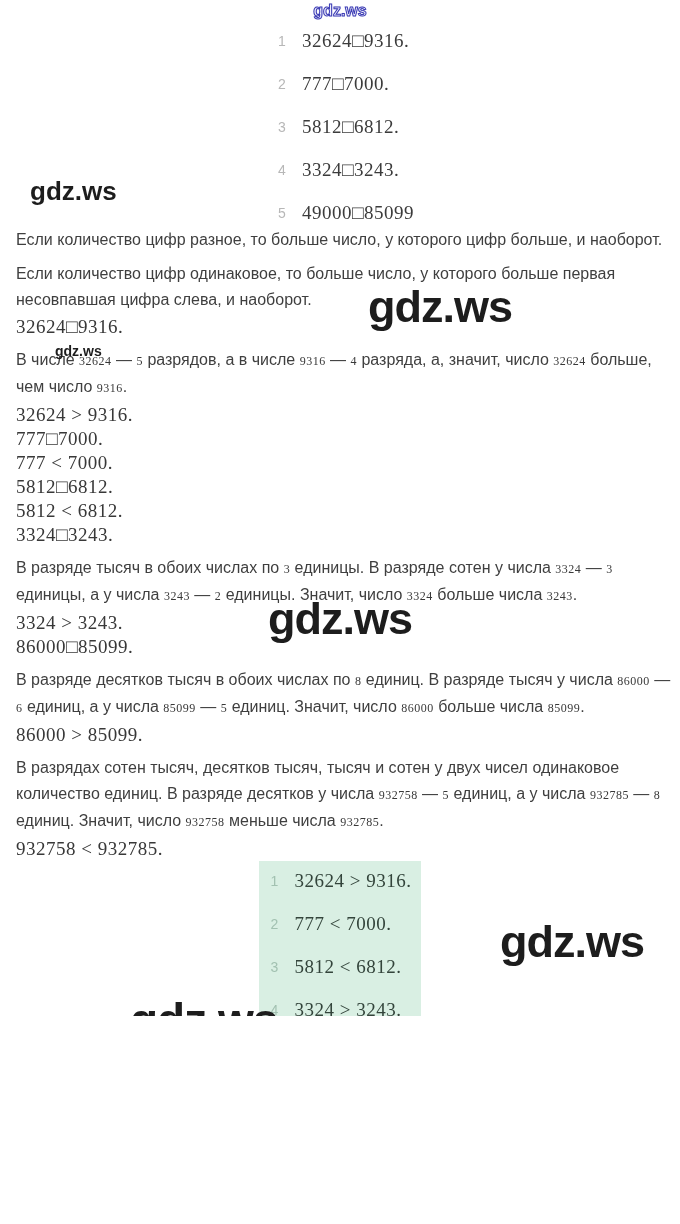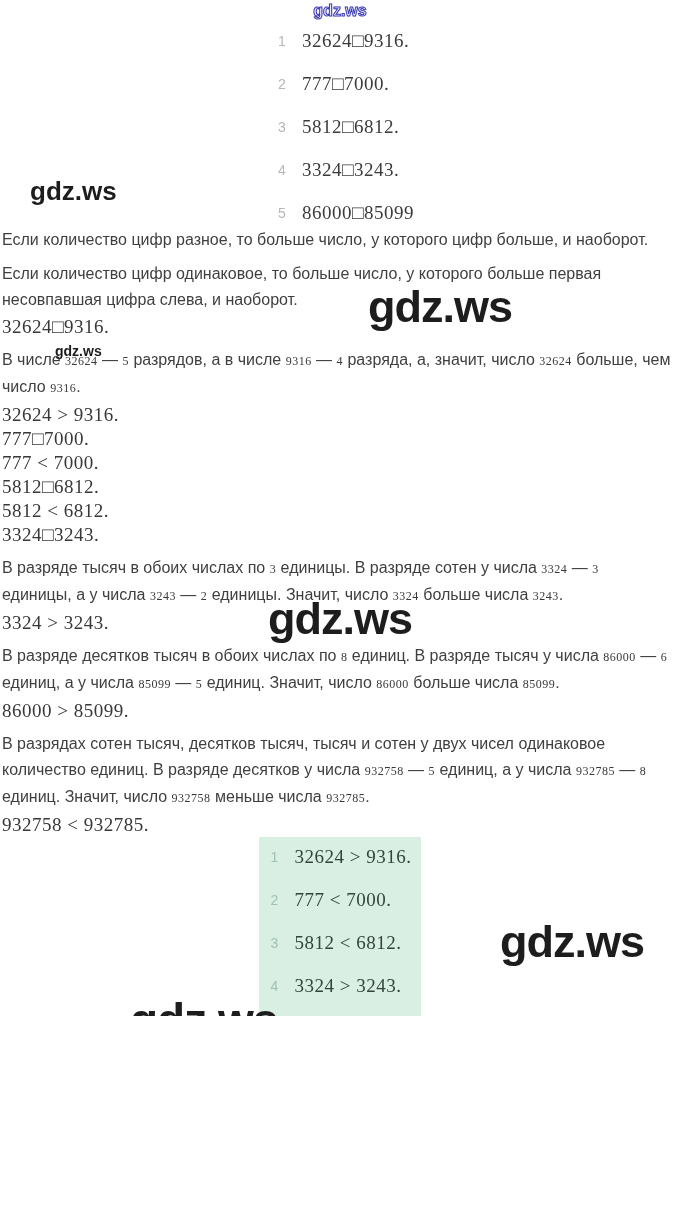--- a/index.html
+++ b/index.html
@@ -37,21 +37,21 @@
     margin-left: 9px;
     font-family: "Liberation Serif", "DejaVu Serif", serif;
     font-size: 19px;
     color: #3b3b3b;
     letter-spacing: 0.5px;
   }
 
   
   .solution-section {
     box-sizing: border-box;
-    padding: 2px 8px 0 2px;
+    padding: 2px 8px 0 16px;
     flex: 0 0 auto;
   }
   .text-par {
     font-size: 16px;
     line-height: 26px;
     color: #3f3f3f;
     margin: 8px 0 2px;
   }
   .text-par:first-child { margin-top: 0; }
   .text-par .inline-num {
@@ -131,37 +131,38 @@
         <span class="expr">5812□6812.</span>
       </div>
 
       <div class="item-row">
         <span class="num">4</span>
         <span class="expr">3324□3243.</span>
       </div>
 
       <div class="item-row">
         <span class="num">5</span>
-        <span class="expr">86000□85099</span>
+        <span class="expr">49000□85099</span>
       </div>
     </div>
 
   <div class="solution-section">
       <div class="text-par">Если количество цифр разное, то больше число, у которого цифр больше, и наоборот.</div>
       <div class="text-par">Если количество цифр одинаковое, то больше число, у которого больше первая несовпавшая цифра слева, и наоборот.</div>
       <div class="math-line">32624□9316.</div>
       <div class="text-par">В числе <span class="inline-num">32624</span> — <span class="inline-num">5</span> разрядов, а в числе <span class="inline-num">9316</span> — <span class="inline-num">4</span> разряда, а, значит, число <span class="inline-num">32624</span> больше, чем число <span class="inline-num">9316</span>.</div>
       <div class="math-line">32624 &gt; 9316.</div>
       <div class="math-line">777□7000.</div>
       <div class="math-line">777 &lt; 7000.</div>
       <div class="math-line">5812□6812.</div>
       <div class="math-line">5812 &lt; 6812.</div>
       <div class="math-line">3324□3243.</div>
       <div class="text-par">В разряде тысяч в обоих числах по <span class="inline-num">3</span> единицы. В разряде сотен у числа <span class="inline-num">3324</span> — <span class="inline-num">3</span> единицы, а у числа <span class="inline-num">3243</span> — <span class="inline-num">2</span> единицы. Значит, число <span class="inline-num">3324</span> больше числа <span class="inline-num">3243</span>.</div>
       <div class="math-line">3324 &gt; 3243.</div>
+      <div class="math-line">86000□85099.</div>
       <div class="text-par">В разряде десятков тысяч в обоих числах по <span class="inline-num">8</span> единиц. В разряде тысяч у числа <span class="inline-num">86000</span> — <span class="inline-num">6</span> единиц, а у числа <span class="inline-num">85099</span> — <span class="inline-num">5</span> единиц. Значит, число <span class="inline-num">86000</span> больше числа <span class="inline-num">85099</span>.</div>
       <div class="math-line">86000 &gt; 85099.</div>
       <div class="text-par">В разрядах сотен тысяч, десятков тысяч, тысяч и сотен у двух чисел одинаковое количество единиц. В разряде десятков у числа <span class="inline-num">932758</span> — <span class="inline-num">5</span> единиц, а у числа <span class="inline-num">932785</span> — <span class="inline-num">8</span> единиц. Значит, число <span class="inline-num">932758</span> меньше числа <span class="inline-num">932785</span>.</div>
       <div class="math-line">932758 &lt; 932785.</div>
     </div>
 
   <div class="answers-section">
       <div class="item-row">
         <span class="num">1</span>
         <span class="expr">32624 &gt; 9316.</span>

